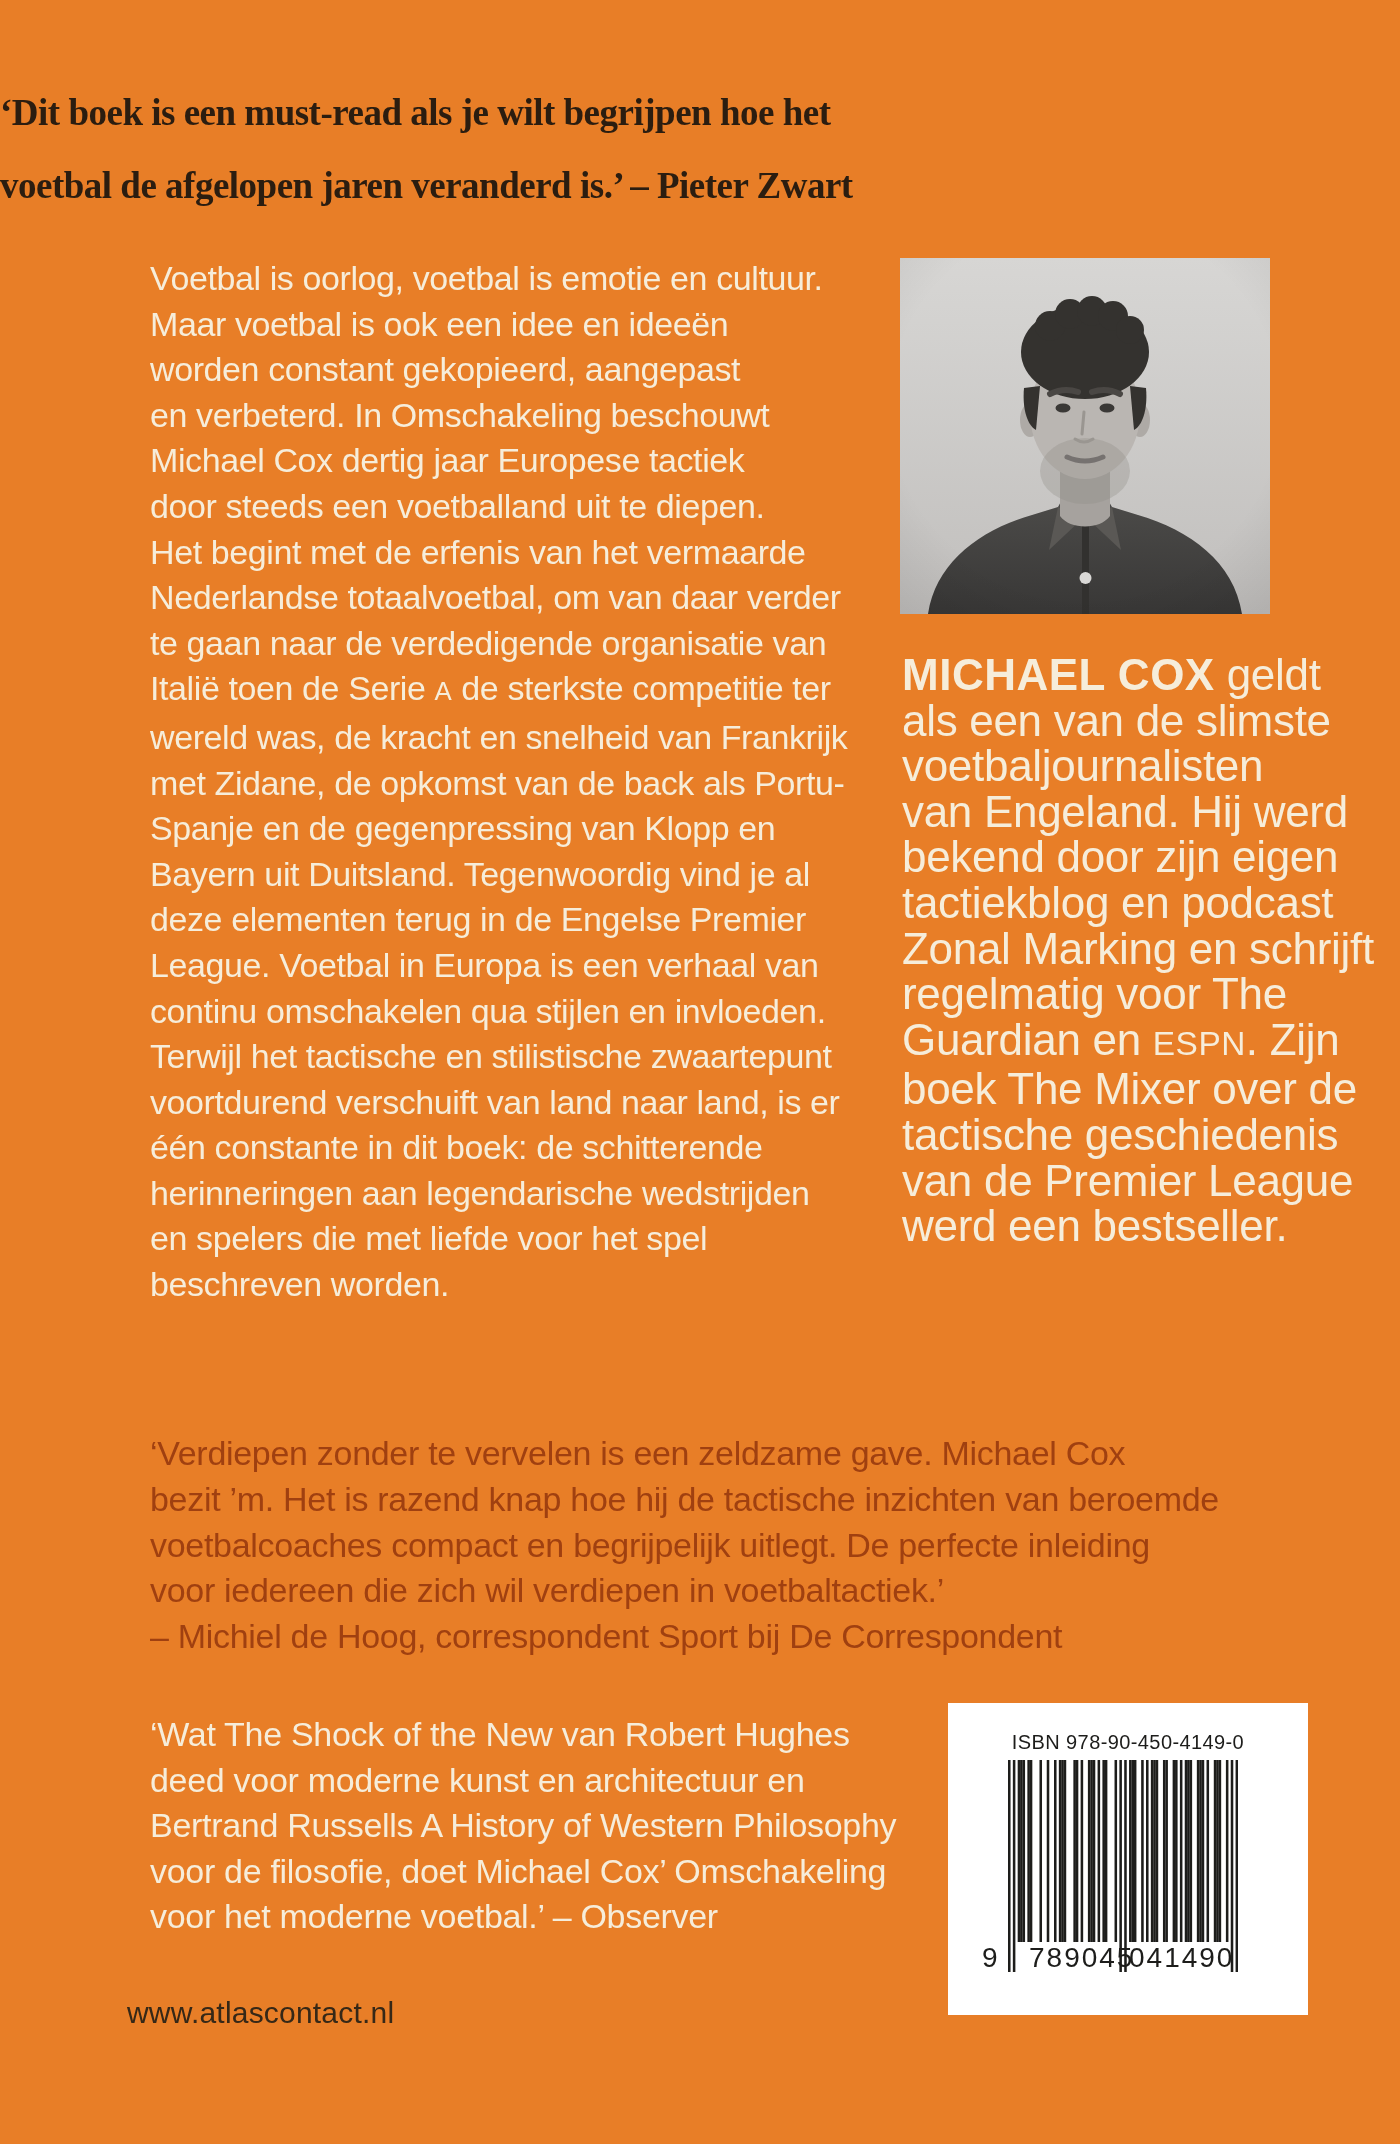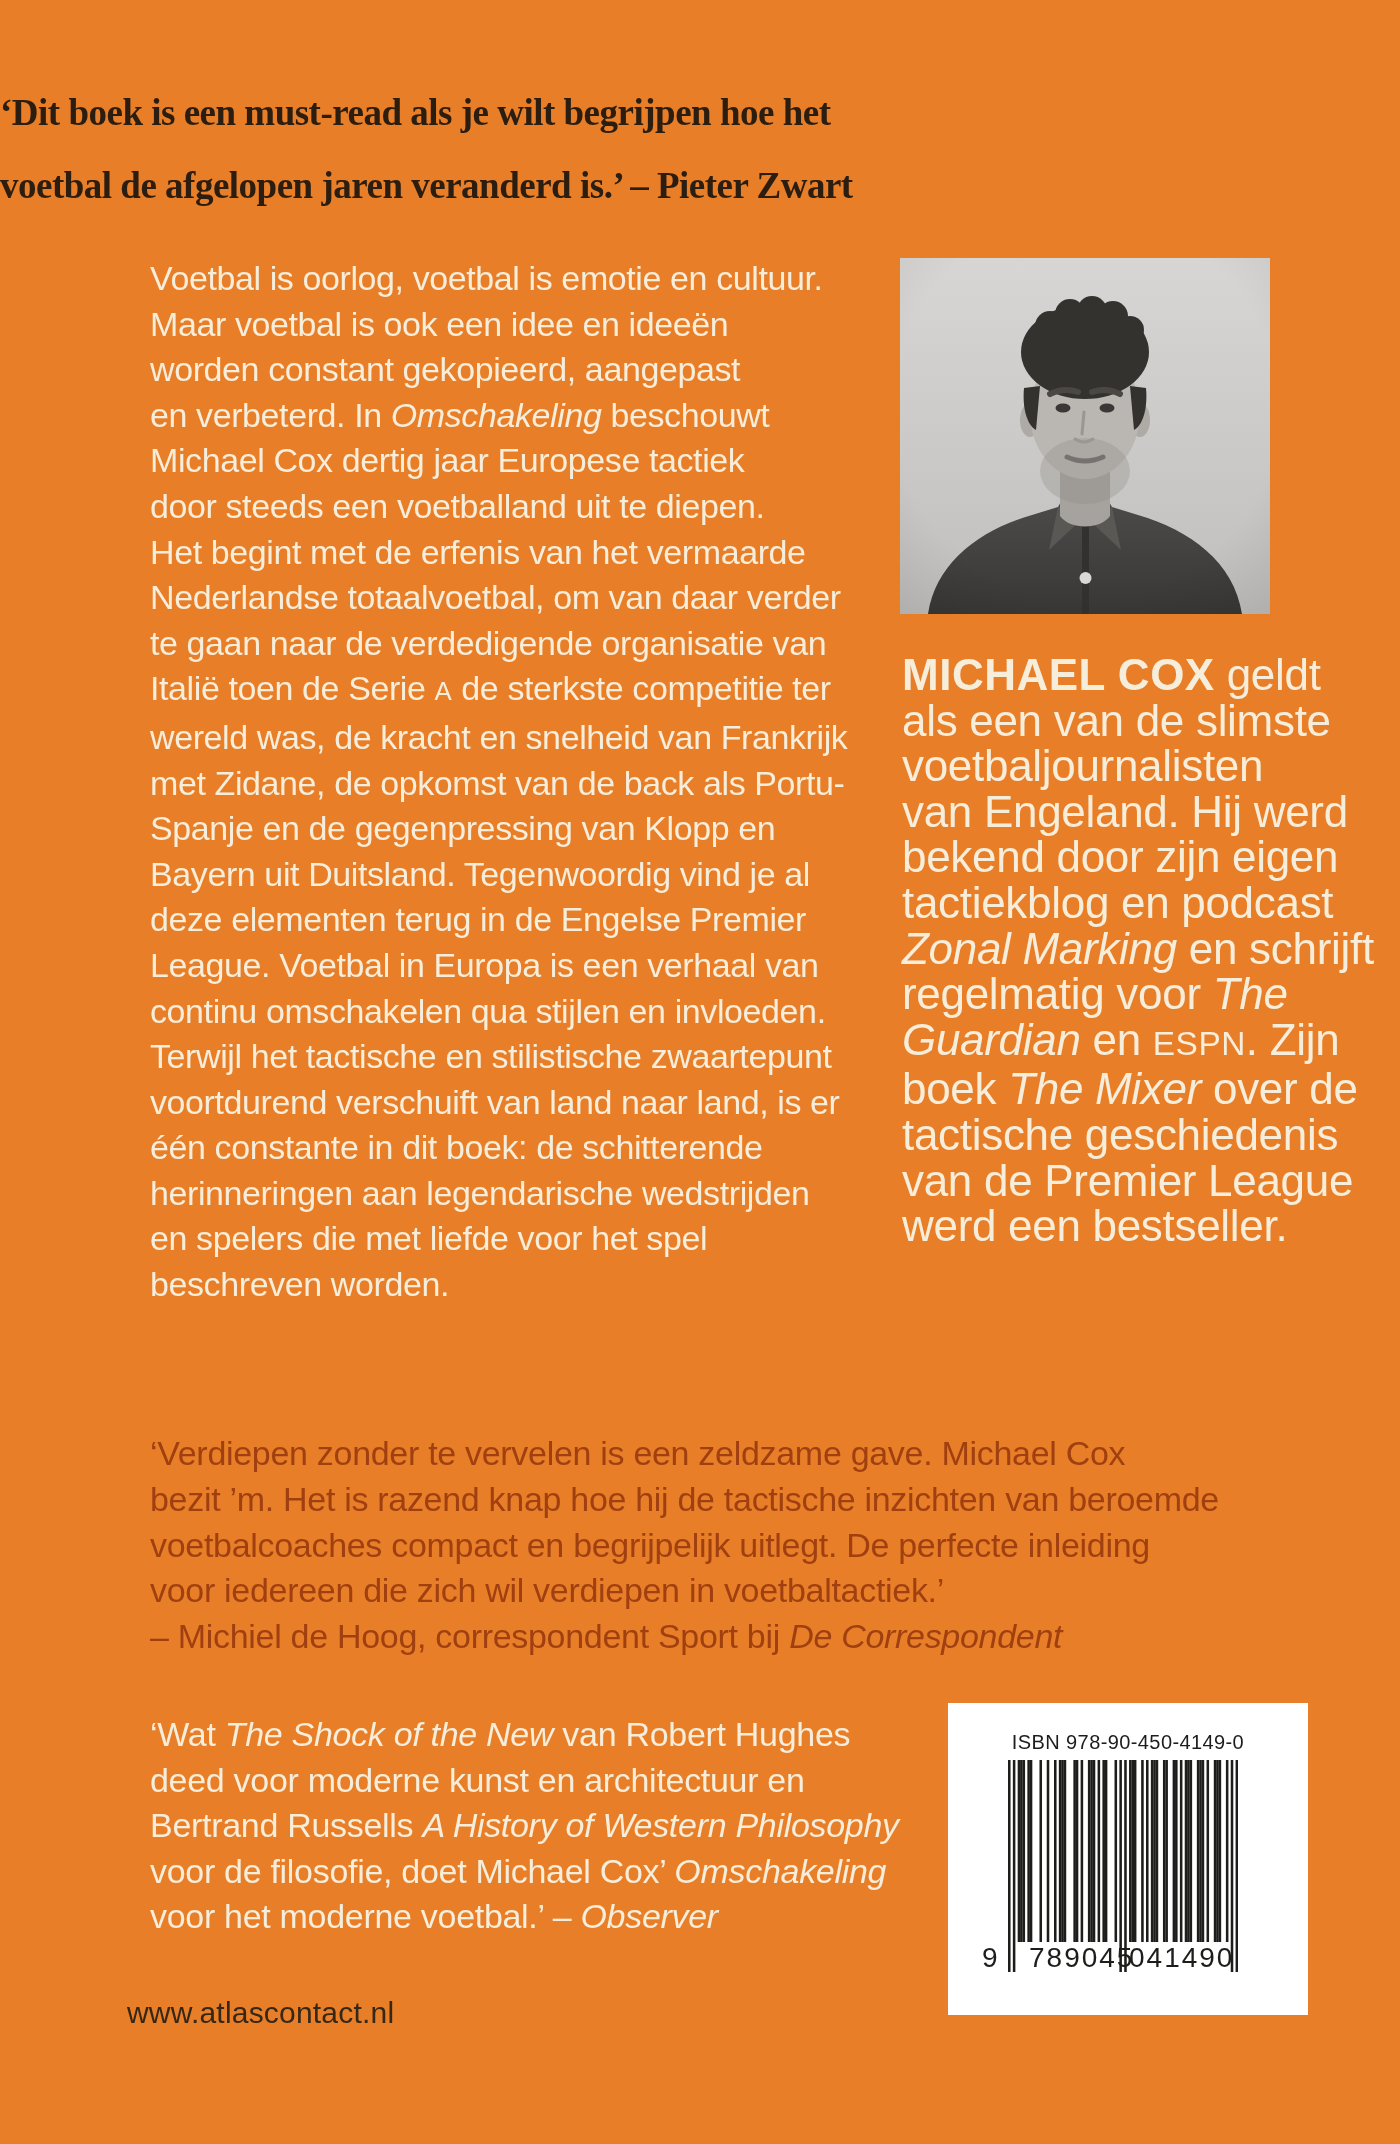--- a/index.html
+++ b/index.html
@@ -11,21 +11,21 @@
     --c-box:#FFFFFF;
     --c-ink:#1D1D1B;
   }
   html,body{margin:0;padding:0;background:#555;}
   #page{
     position:relative;width:1400px;height:2144px;margin:0 auto;
     background:var(--c-bg);overflow:hidden;
     font-family:"Liberation Sans",sans-serif;
   }
   .line{white-space:nowrap;}
-  .i{font-style:italic;}
+  .i{}
   .b{font-weight:700;letter-spacing:0.5px;}
   .sc{font-size:0.76em;letter-spacing:0.5px;}
 
   .top-quote{
     position:absolute;left:0;top:76px;width:100%;text-align:left;
     font-family:Liberation Serif, serif;font-weight:700;
     font-size:37px;line-height:73px;letter-spacing:-0.5px;
     color:var(--c-dark);
   }
 

